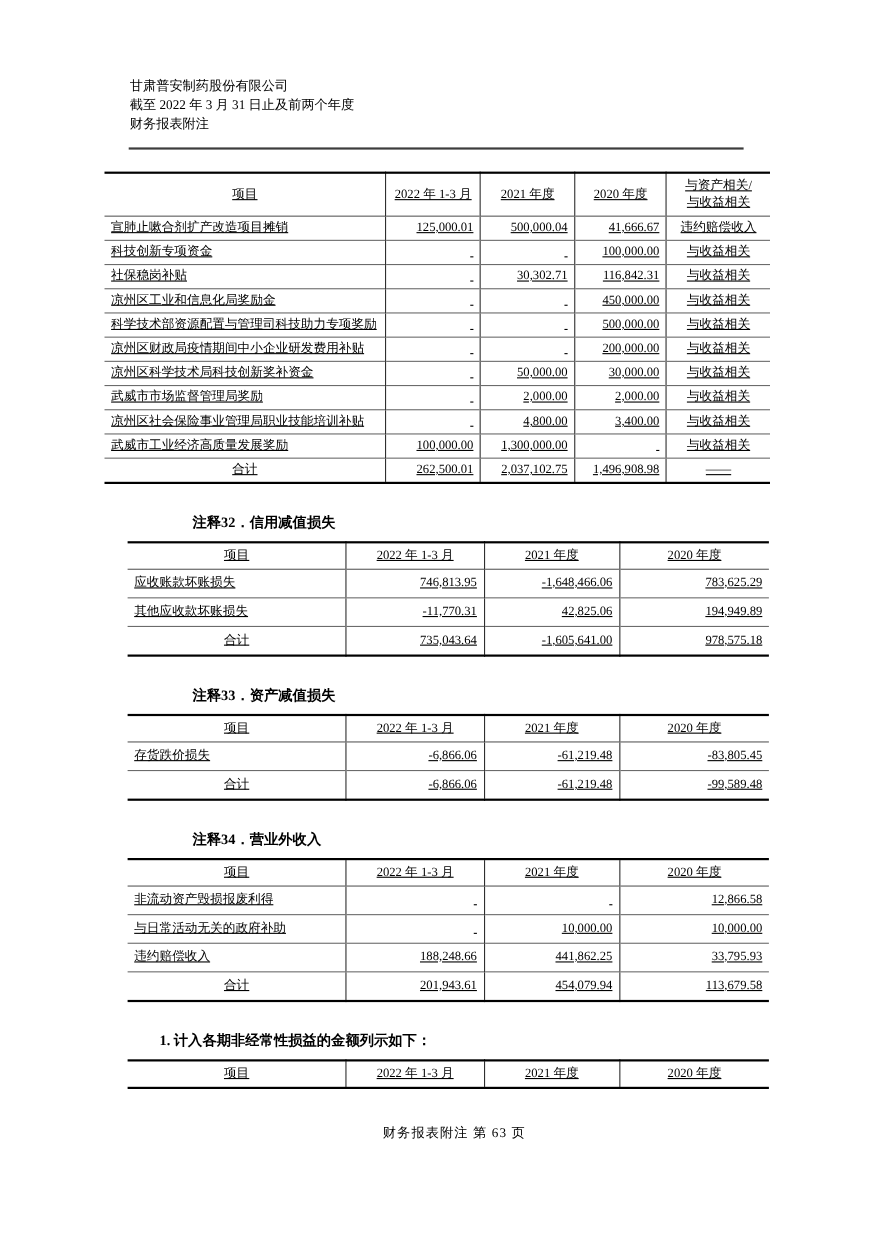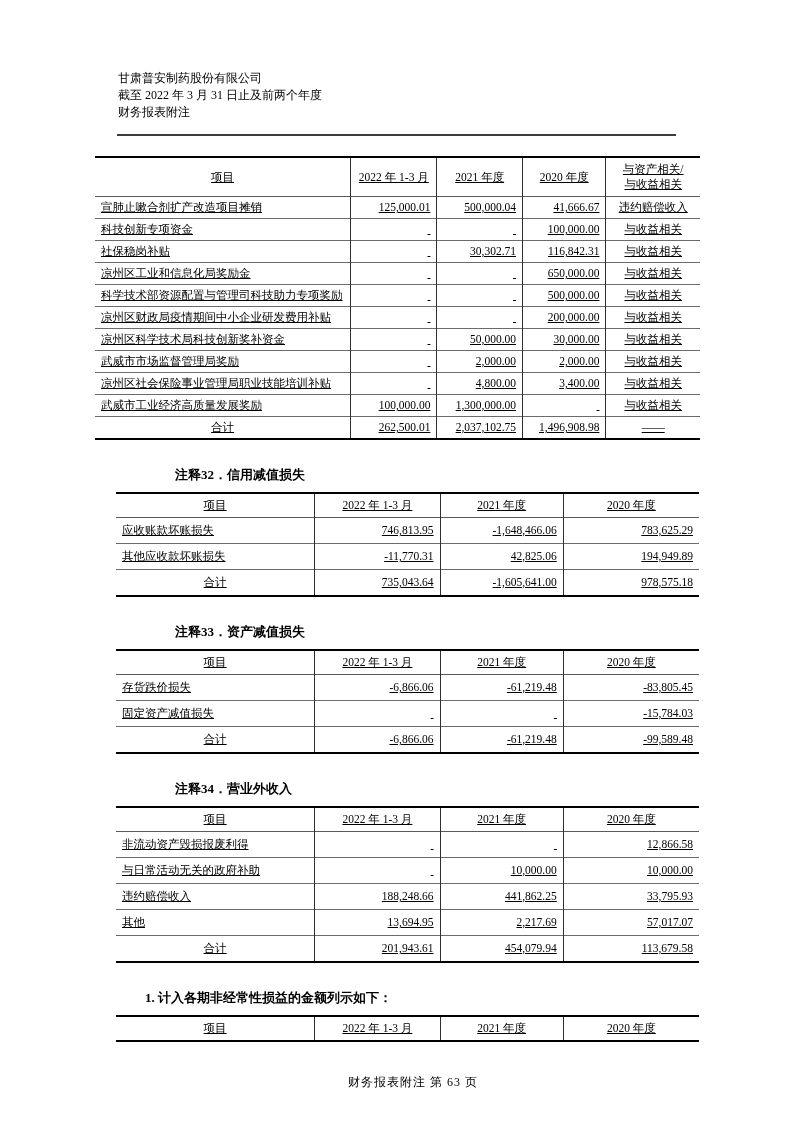--- a/index.html
+++ b/index.html
@@ -88,21 +88,21 @@
         <td>社保稳岗补贴</td>
         <td>&nbsp;</td>
         <td>30,302.71</td>
         <td>116,842.31</td>
         <td>与收益相关</td>
       </tr>
       <tr>
         <td>凉州区工业和信息化局奖励金</td>
         <td>&nbsp;</td>
         <td>&nbsp;</td>
-        <td>650,000.00</td>
+        <td>450,000.00</td>
         <td>与收益相关</td>
       </tr>
       <tr>
         <td>科学技术部资源配置与管理司科技助力专项奖励</td>
         <td>&nbsp;</td>
         <td>&nbsp;</td>
         <td>500,000.00</td>
         <td>与收益相关</td>
       </tr>
       <tr>
@@ -192,26 +192,20 @@
         <th>2020 年度</th>
       </tr>
     </thead>
     <tbody>
       <tr>
         <td>存货跌价损失</td>
         <td>-6,866.06</td>
         <td>-61,219.48</td>
         <td>-83,805.45</td>
       </tr>
-      <tr>
-        <td>固定资产减值损失</td>
-        <td>&nbsp;</td>
-        <td>&nbsp;</td>
-        <td>-15,784.03</td>
-      </tr>
       <tr class="total-row">
         <td>合计</td>
         <td>-6,866.06</td>
         <td>-61,219.48</td>
         <td>-99,589.48</td>
       </tr>
     </tbody>
   </table>
 
 <div class="note-title">注释34．营业外收入</div>
@@ -236,26 +230,20 @@
         <td>&nbsp;</td>
         <td>10,000.00</td>
         <td>10,000.00</td>
       </tr>
       <tr>
         <td>违约赔偿收入</td>
         <td>188,248.66</td>
         <td>441,862.25</td>
         <td>33,795.93</td>
       </tr>
-      <tr>
-        <td>其他</td>
-        <td>13,694.95</td>
-        <td>2,217.69</td>
-        <td>57,017.07</td>
-      </tr>
       <tr class="total-row">
         <td>合计</td>
         <td>201,943.61</td>
         <td>454,079.94</td>
         <td>113,679.58</td>
       </tr>
     </tbody>
   </table>
 
 <div class="section-title">1. 计入各期非经常性损益的金额列示如下：</div>

